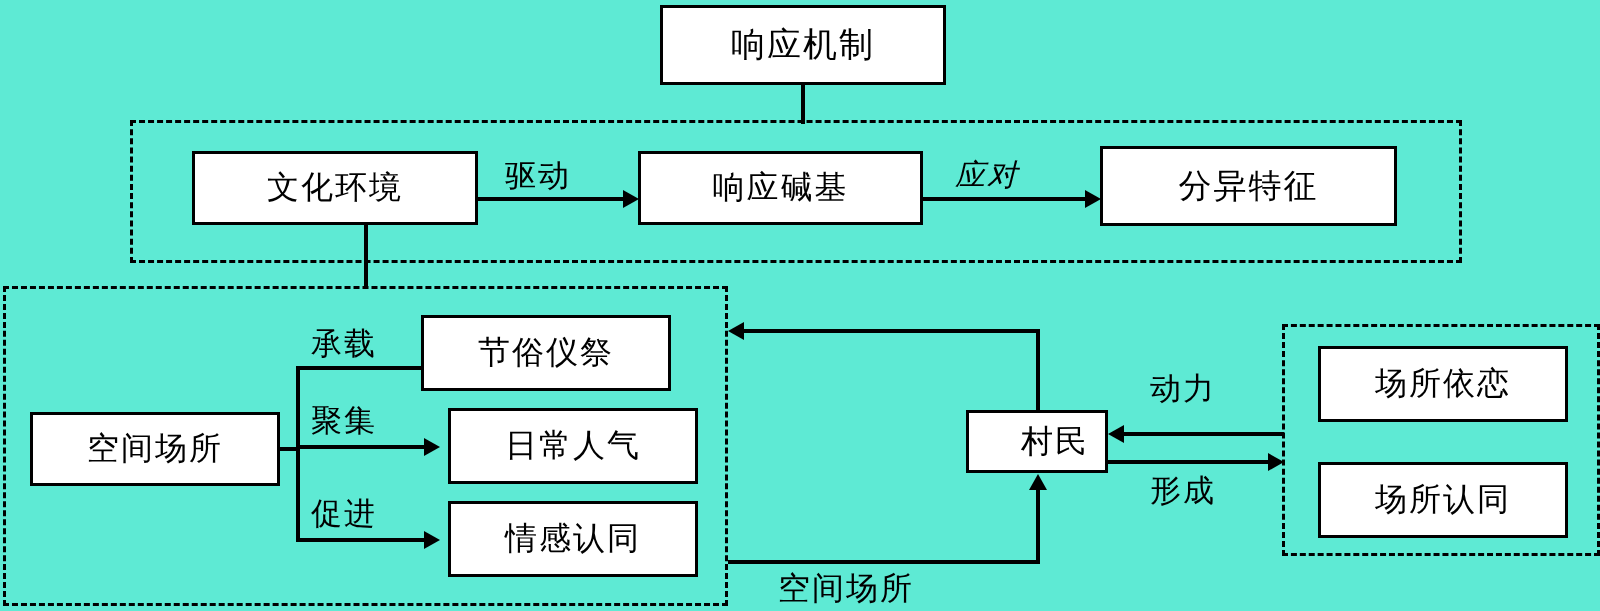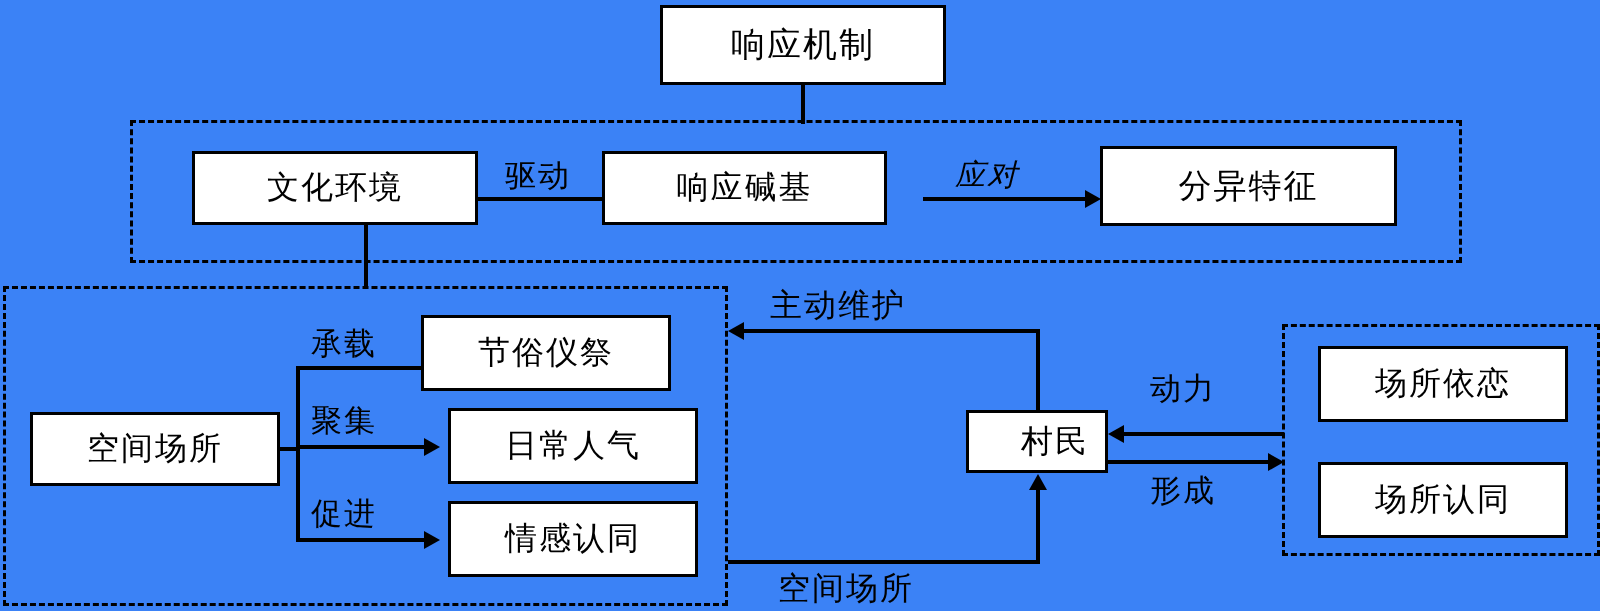--- a/index.html
+++ b/index.html
@@ -4,21 +4,21 @@
 <style>
   html, body {
     margin: 0;
     padding: 0;
     background: #ffffff;
   }
   #stage {
     position: relative;
     width: 1600px;
     height: 611px;
-    background: #3b82f6;
+    background: #5eead4;
     font-family: "DejaVu Serif", "Liberation Serif", serif;
     overflow: hidden;
   }
   .box {
     position: absolute;
     box-sizing: border-box;
     border: 3px solid #000000;
     background: #ffffff;
     display: flex;
     align-items: center;
@@ -86,21 +86,21 @@
   <div class="dashed" style="left:130px; top:120px; width:1332px; height:143px;"></div>
 
   <div class="box" style="left:192px; top:151px; width:286px; height:74px; font-size:32px;">
     <span>文化环境</span>
   </div>
 
   <div class="hline" style="left:478px; top:197px; width:145px;"></div>
   <div class="arrow-r" style="left:623px; top:190px;"></div>
   <div class="label" style="left:505px; top:155px; font-size:31px;">驱动</div>
 
-  <div class="box" style="left:602px; top:151px; width:285px; height:74px; font-size:32px;">
+  <div class="box" style="left:638px; top:151px; width:285px; height:74px; font-size:32px;">
     <span>响应碱基</span>
   </div>
 
   <div class="hline" style="left:923px; top:197px; width:162px;"></div>
   <div class="arrow-r" style="left:1085px; top:190px;"></div>
   <div class="label" style="left:955px; top:155px; font-size:30px;font-style:italic;">应对</div>
 
   <div class="box" style="left:1100px; top:146px; width:297px; height:80px; font-size:33px;">
     <span>分异特征</span>
   </div>
@@ -136,21 +136,20 @@
     <span>日常人气</span>
   </div>
 
   <div class="box" style="left:448px; top:501px; width:250px; height:76px; font-size:32px;">
     <span>情感认同</span>
   </div>
 
   <div class="vline" style="left:1036px; top:331px; height:82px;"></div>
   <div class="hline" style="left:744px; top:329px; width:296px;"></div>
   <div class="arrow-l" style="left:728px; top:322px;"></div>
-  <div class="label" style="left:770px; top:284px; font-size:32px;">主动维护</div>
 
   <div class="hline" style="left:728px; top:560px; width:312px;"></div>
   <div class="vline" style="left:1036px; top:488px; height:74px;"></div>
   <div class="arrow-u" style="left:1029px; top:474px;"></div>
   <div class="label" style="left:778px; top:567px; font-size:32px;">空间场所</div>
 
   <div class="box" style="left:966px; top:410px; width:142px; height:63px; font-size:32px;padding-left:36px;">
     <span>村民</span>
   </div>
 

